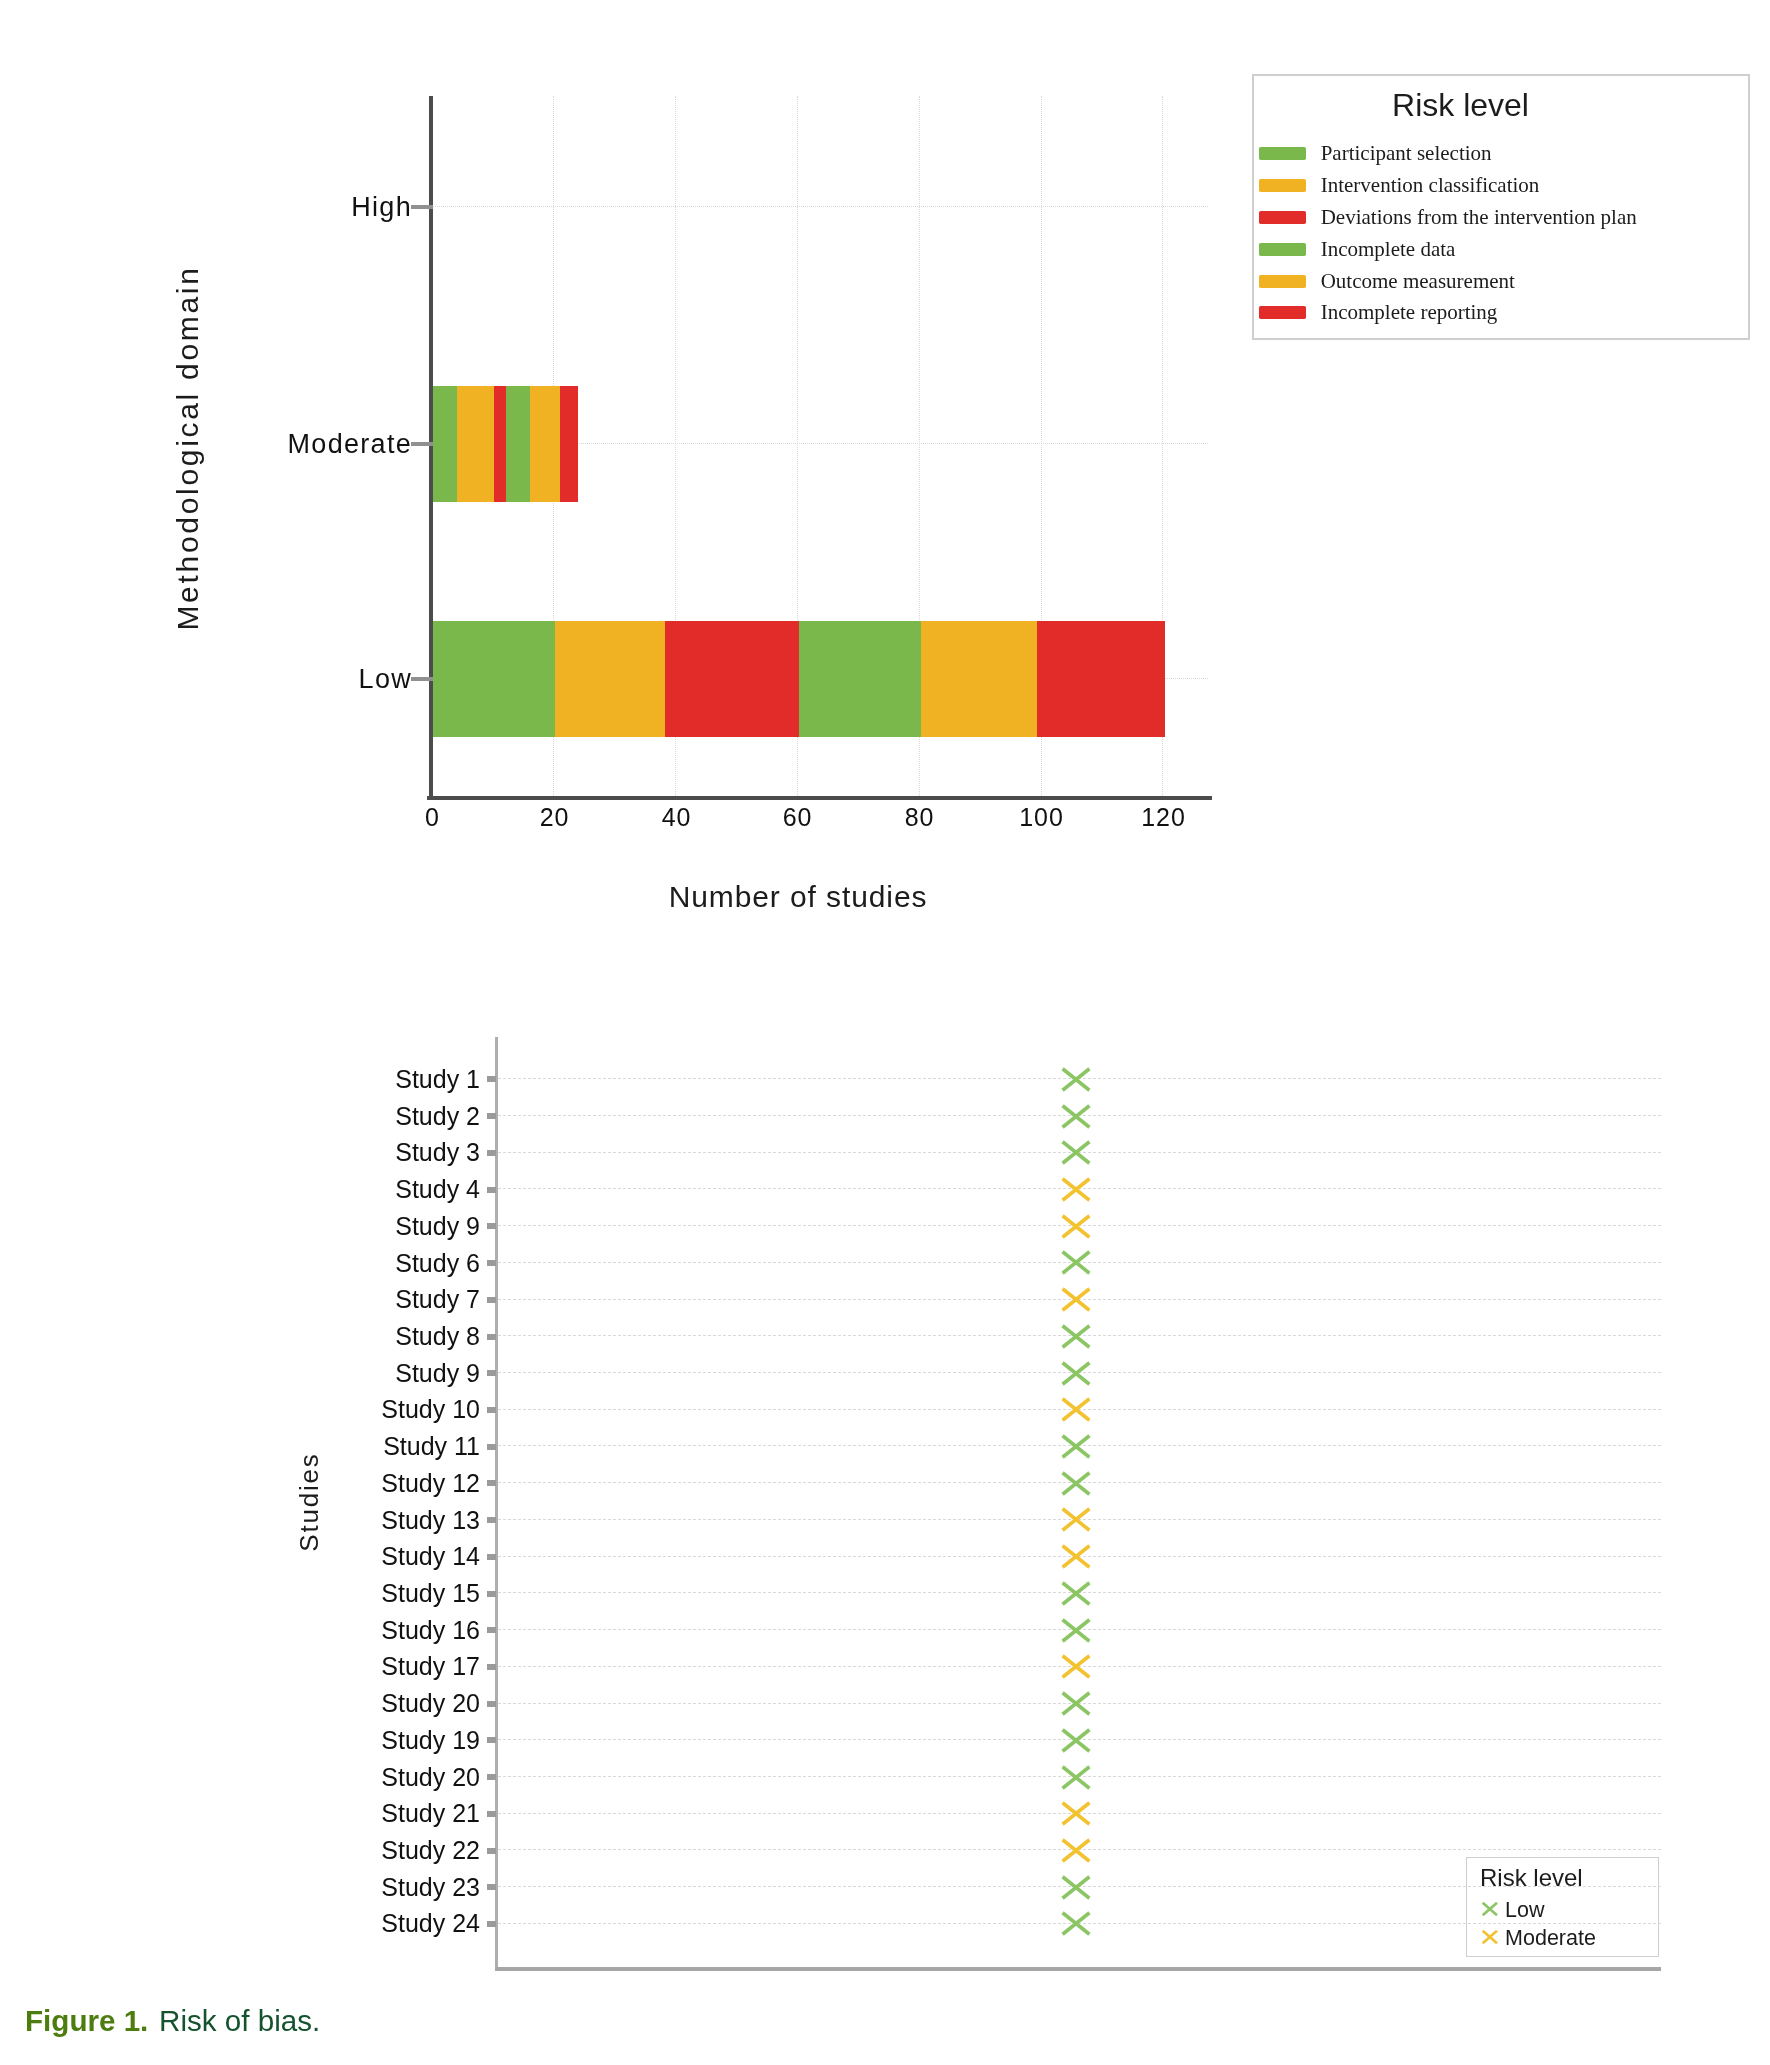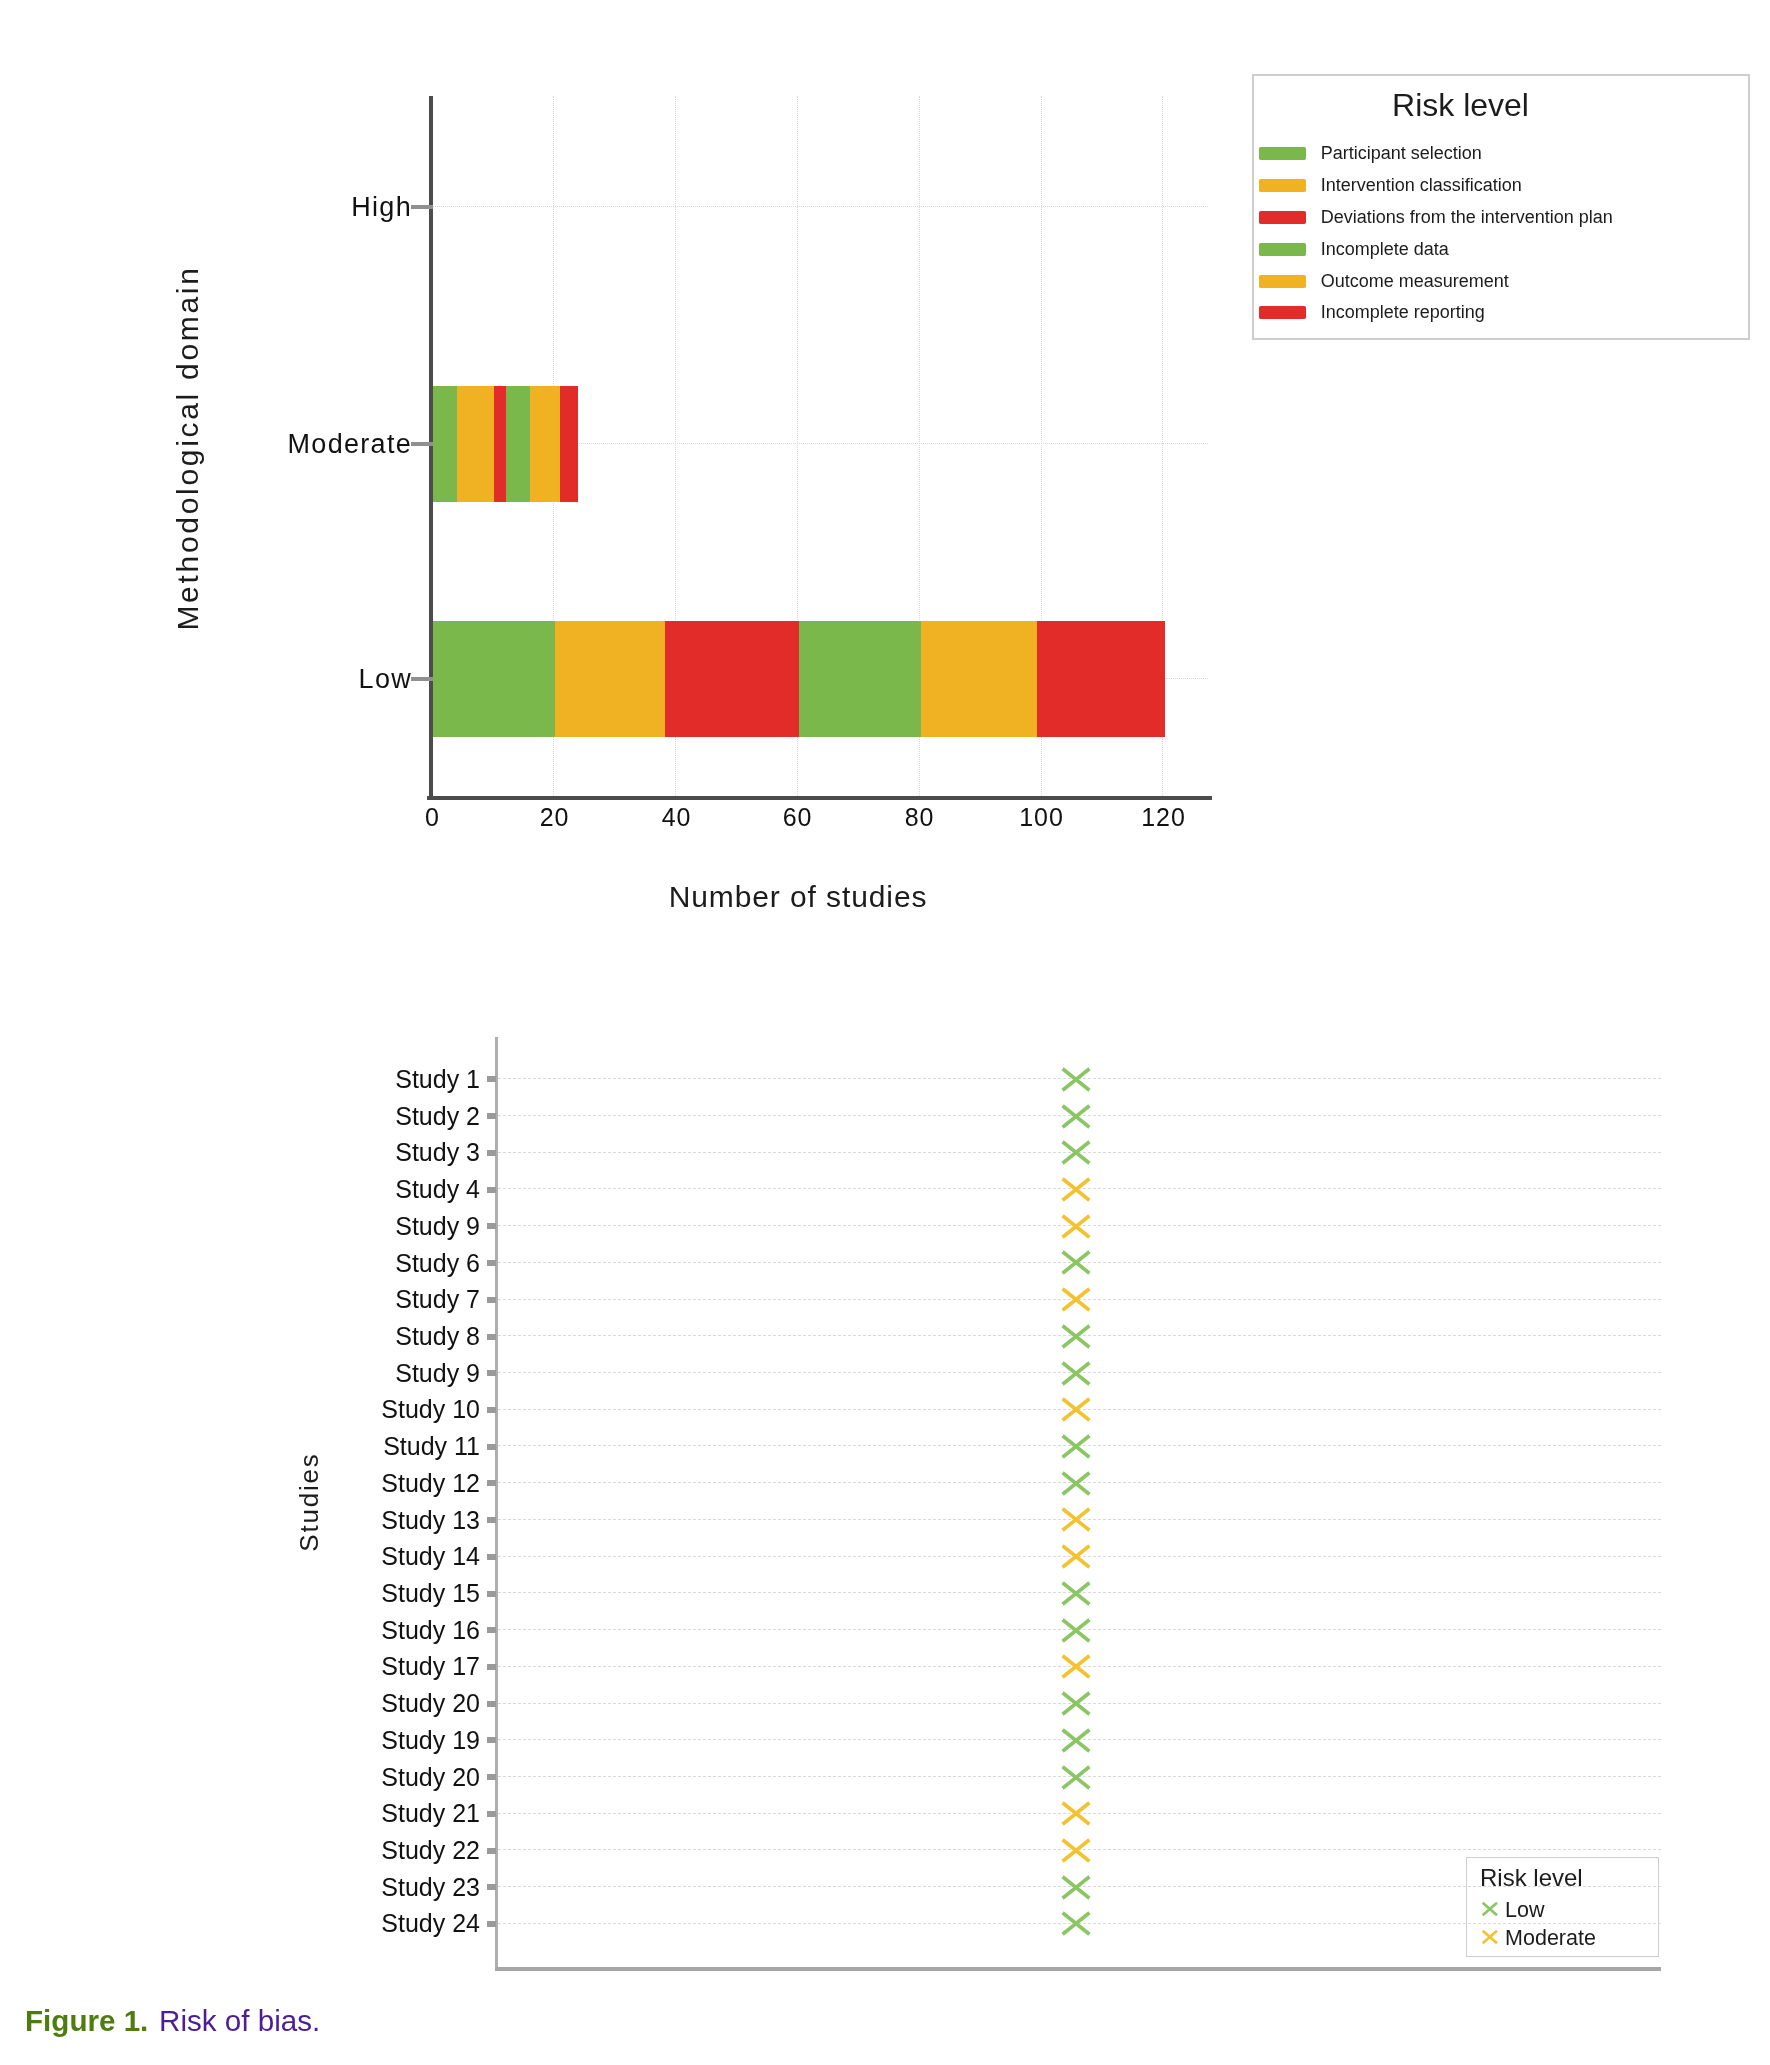--- a/index.html
+++ b/index.html
@@ -26,21 +26,21 @@
     font-size:30px; letter-spacing:0.9px; }
   .ylabel-rot { white-space:nowrap; transform:translate(-50%,-50%) rotate(-90deg); }
   #c1-ylabel { left:188px; top:448px; font-size:30px; letter-spacing:2.7px; }
 
   #legend1 { left:1252px; top:74px; width:498px; height:266px;
     border:2.7px solid #cfcfcf; background:#fff; z-index:5; }
   #legend1-title { position:absolute; top:10.7px; left:0; right:81px;
     text-align:center; font-size:32px; }
   .lg1-row { position:absolute; left:5.4px; height:27px; display:flex; align-items:center; }
   .lg1-swatch { width:47px; height:13.4px; border-radius:1.8px; margin-right:14.3px; }
-  .lg1-label { font-size:18px; white-space:nowrap; }
+  .lg1-label { font-size:21px; white-space:nowrap;font-family:Liberation Serif, serif; }
 
   
   #c2-yaxis { left:495px; top:1037px; width:2.7px; height:932px; background:#aeaeae; }
   #c2-xaxis { left:495px; top:1967px; width:1166px; height:3.6px; background:#a6a6a6; }
   .sgrid { left:498px; width:1163px; height:0; border-top:1.8px dashed #d9d9d9; z-index:3; }
   .stick { left:487px; width:9px; height:6.3px; background:#9a9a9a; z-index:2; }
   .study-label { left:251px; width:229px; height:30px; line-height:30px;
     text-align:right; font-size:25px; color:#111; }
   .marker { z-index:4; }
   #c2-ylabel { left:309px; top:1502px; font-size:26px; letter-spacing:1.8px; }
@@ -48,21 +48,21 @@
   #legend2 { left:1466px; top:1857px; width:193px; height:100px;
     border:1.8px solid #cfcfcf; background:#fff; z-index:1; }
   #legend2-title { position:absolute; left:14.3px; top:7.2px; font-size:24px; z-index:5; }
   .lg2-row { position:absolute; left:14.3px; height:23px; display:flex;
     align-items:center; z-index:5; }
   .lg2-label { font-size:21.5px; margin-left:5.4px; white-space:nowrap; }
 
   
   #caption { left:25px; top:2004px; font-size:29.6px; }
   #caption .cap-label { font-weight:bold; }
-  #caption .cap-text { margin-left:10.7px; color:#4c1d95;margin-top:16px; }
+  #caption .cap-text { margin-left:10.7px; color:#14532d;margin-top:16px; }
 </style>
 </head>
 <body>
 
 <section>
   <div class="abs ylabel-rot" id="c1-ylabel">Methodological domain</div>
 
   <div class="abs" id="c1-grid">
       <div class="abs vgrid" style="left: 553px;"></div>
       <div class="abs vgrid" style="left: 675px;"></div>

